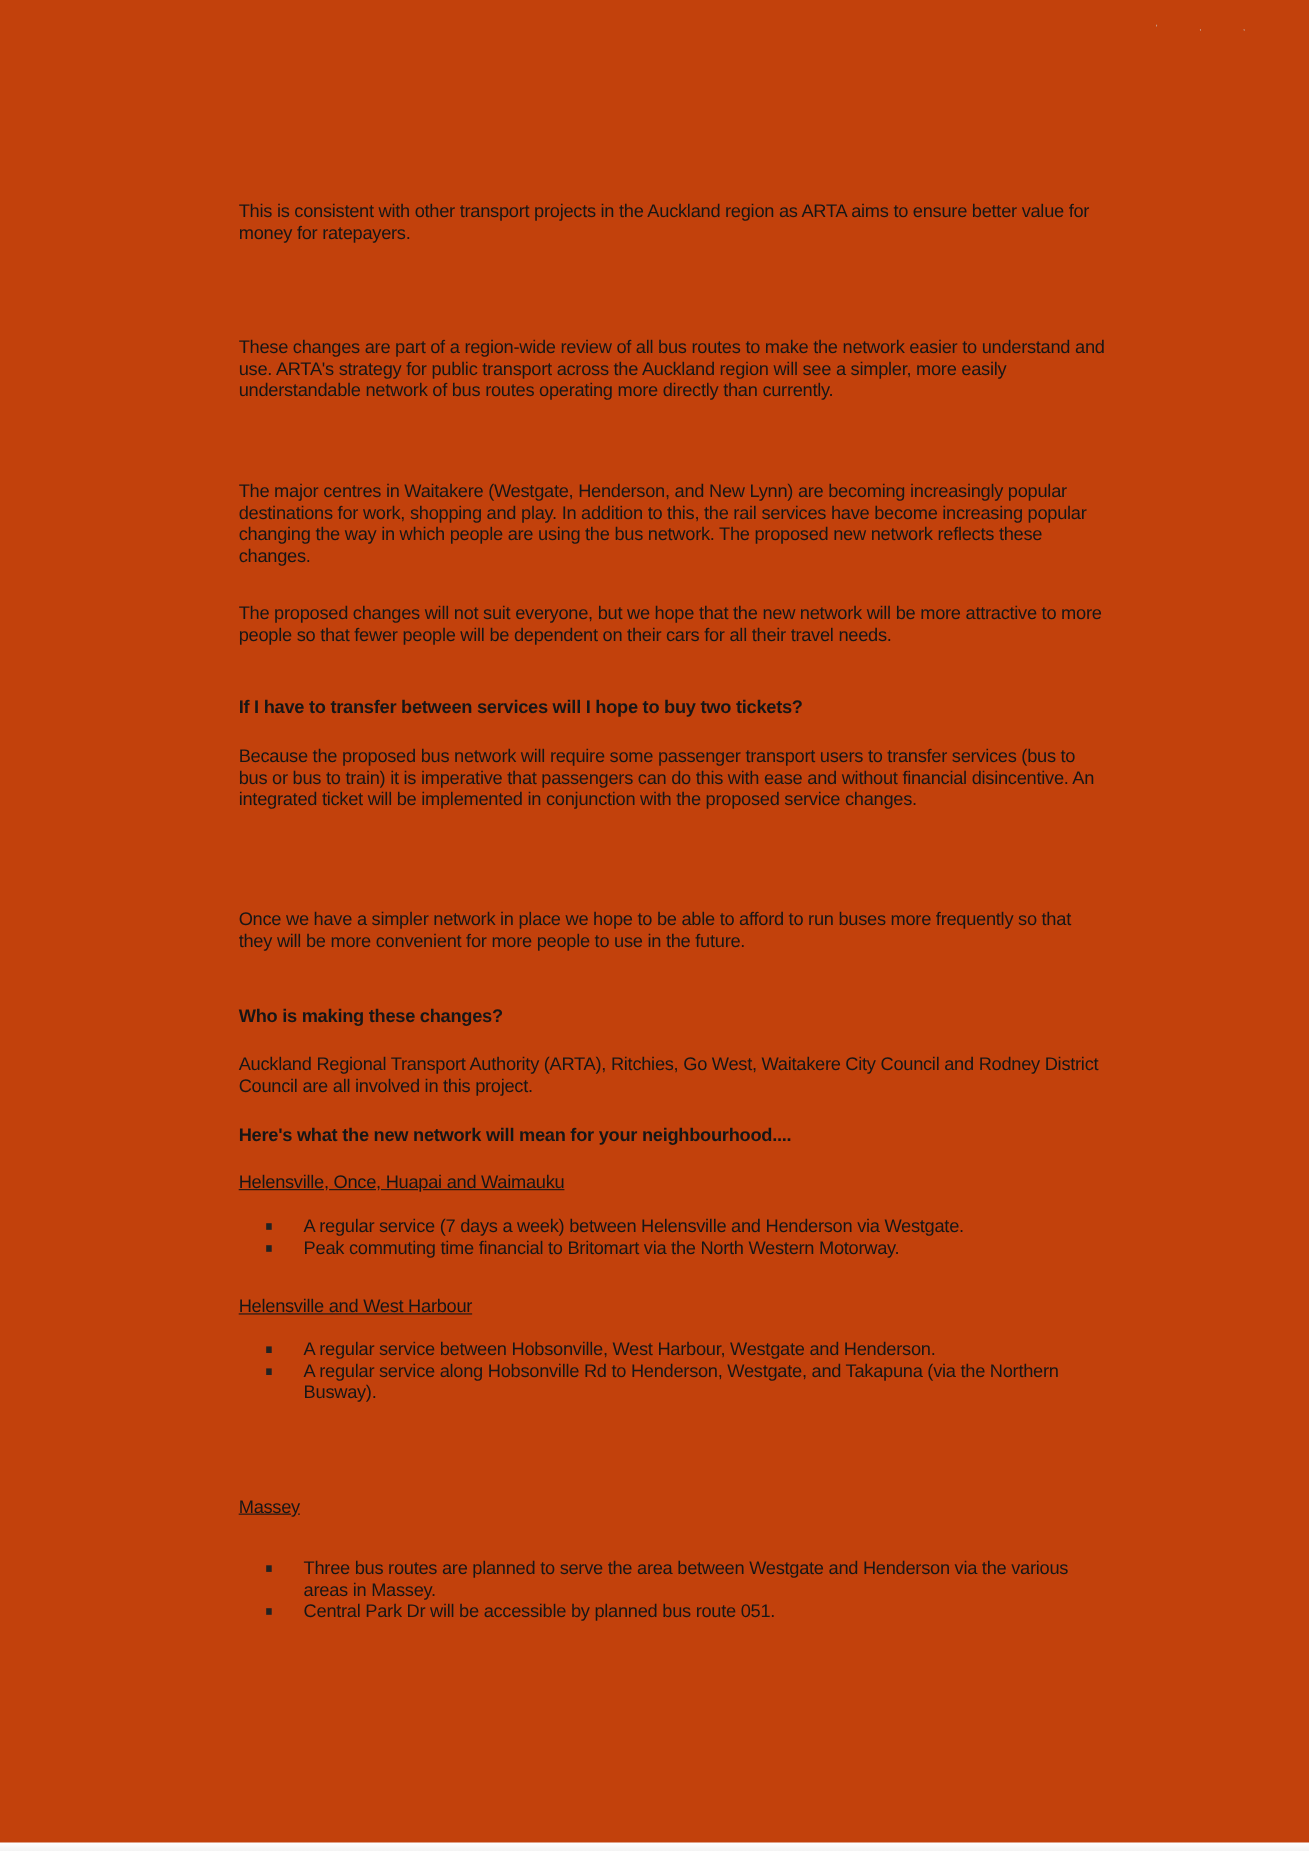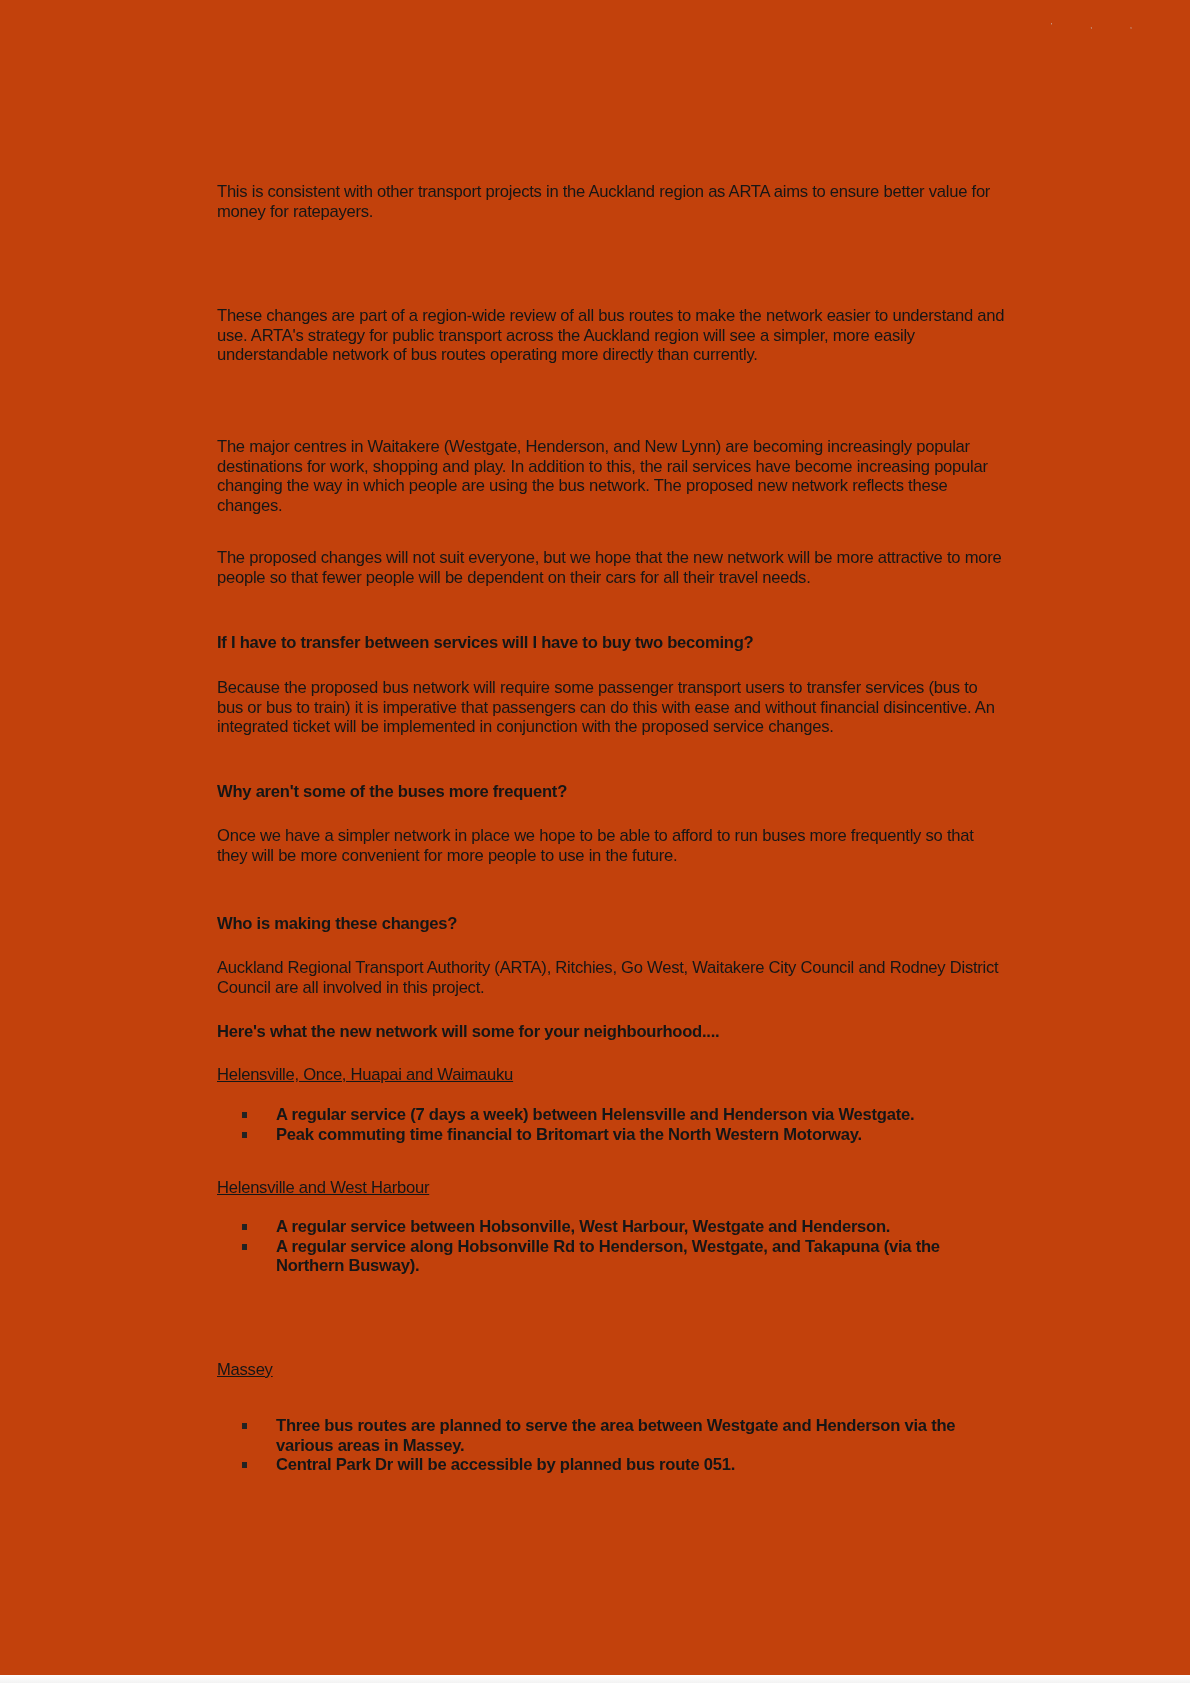--- a/index.html
+++ b/index.html
@@ -5,21 +5,21 @@
   html, body { margin: 0; padding: 0; background: #ffffff; }
   body { width: 1190px; height: 1683px; position: relative; overflow: hidden;
          font-family: "Liberation Sans", sans-serif; color: #161616; }
   .page { position: absolute; left: 0; top: 0; width: 1190px; height: 1683px; background: #c2410c; }
   .scan-marks { position: absolute; top: 22px; right: 40px; font-size: 7px; color: #c8c8c8; letter-spacing: 18px; }
   .block { position: absolute; left: 217px; width: 790px; font-size: 16.6px; line-height: 19.5px; letter-spacing: -0.25px; }
   .block p { margin: 0; }
   .h { font-weight: bold; }
   .sub { text-decoration: underline; }
   ul.bullets { list-style: none; margin: 0; padding: 0; position: absolute; left: 242px; width: 760px;
-               font-size: 16.6px; line-height: 19.5px; letter-spacing: -0.25px; font-weight: bold; }
+               font-size: 16.6px; line-height: 19.5px; letter-spacing: -0.25px; font-weight: normal; }
   ul.bullets li { position: relative; padding-left: 34px; margin-bottom: 0; }
   ul.bullets li::before { content: ""; position: absolute; left: 0; top: 7px; width: 5px; height: 6px; background: #222; }
   .bottom-edge { position: absolute; left: 0; bottom: 0; width: 1190px; height: 8px; background: linear-gradient(#fff, #f3f3f3); }
 </style>
 </head>
 <body>
 
 <div class="page">
   <div class="scan-marks">' , ,</div>
 
@@ -31,42 +31,39 @@
     <p>These changes are part of a region-wide review of all bus routes to make the network easier to understand and use.  ARTA's strategy for public transport across the Auckland region will see a simpler, more easily understandable network of bus routes operating more directly than currently.</p>
   </div>
   <div class="block" style="top:437px;">
     <p>The major centres in Waitakere (Westgate, Henderson, and New Lynn) are becoming increasingly popular destinations for work, shopping and play.  In addition to this, the rail services have become increasing popular changing the way in which people are using the bus network.  The proposed new network reflects these changes.</p>
   </div>
   <div class="block" style="top:548px;">
     <p>The proposed changes will not suit everyone, but we hope that the new network will be more attractive to more people so that fewer people will be dependent on their cars for all their travel needs.</p>
   </div>
 
   <div class="block h" style="top:633px;">
-    <p>If I have to transfer between services will I have to buy two becoming?</p>
+    <p>If I have to transfer between services will I hope to buy two tickets?</p>
   </div>
   <div class="block" style="top:678px;">
     <p>Because the proposed bus network will require some passenger transport users to transfer services (bus to bus or bus to train) it is imperative that passengers can do this with ease and without financial disincentive.  An integrated ticket will be implemented in conjunction with the proposed service changes.</p>
   </div>
 
-  <div class="block h" style="top:782px;">
-    <p>Why aren't some of the buses more frequent?</p>
-  </div>
   <div class="block" style="top:826px;">
     <p>Once we have a simpler network in place we hope to be able to afford to run buses more frequently so that they will be more convenient for more people to use in the future.</p>
   </div>
 
   <div class="block h" style="top:914px;">
     <p>Who is making these changes?</p>
   </div>
   <div class="block" style="top:958px;">
     <p>Auckland Regional Transport Authority (ARTA), Ritchies, Go West, Waitakere City Council and Rodney District Council are all involved in this project.</p>
   </div>
 
   <div class="block h" style="top:1022px;">
-    <p>Here's what the new network will some for your neighbourhood....</p>
+    <p>Here's what the new network will mean for your neighbourhood....</p>
   </div>
 
   <div class="block sub" style="top:1065px;">
     <p>Helensville, Once, Huapai and Waimauku</p>
   </div>
   <ul class="bullets" style="top:1105px;">
     <li>A regular service (7 days a week) between Helensville and Henderson via Westgate.</li>
     <li>Peak commuting time financial to Britomart via the North Western Motorway.</li>
   </ul>
 

